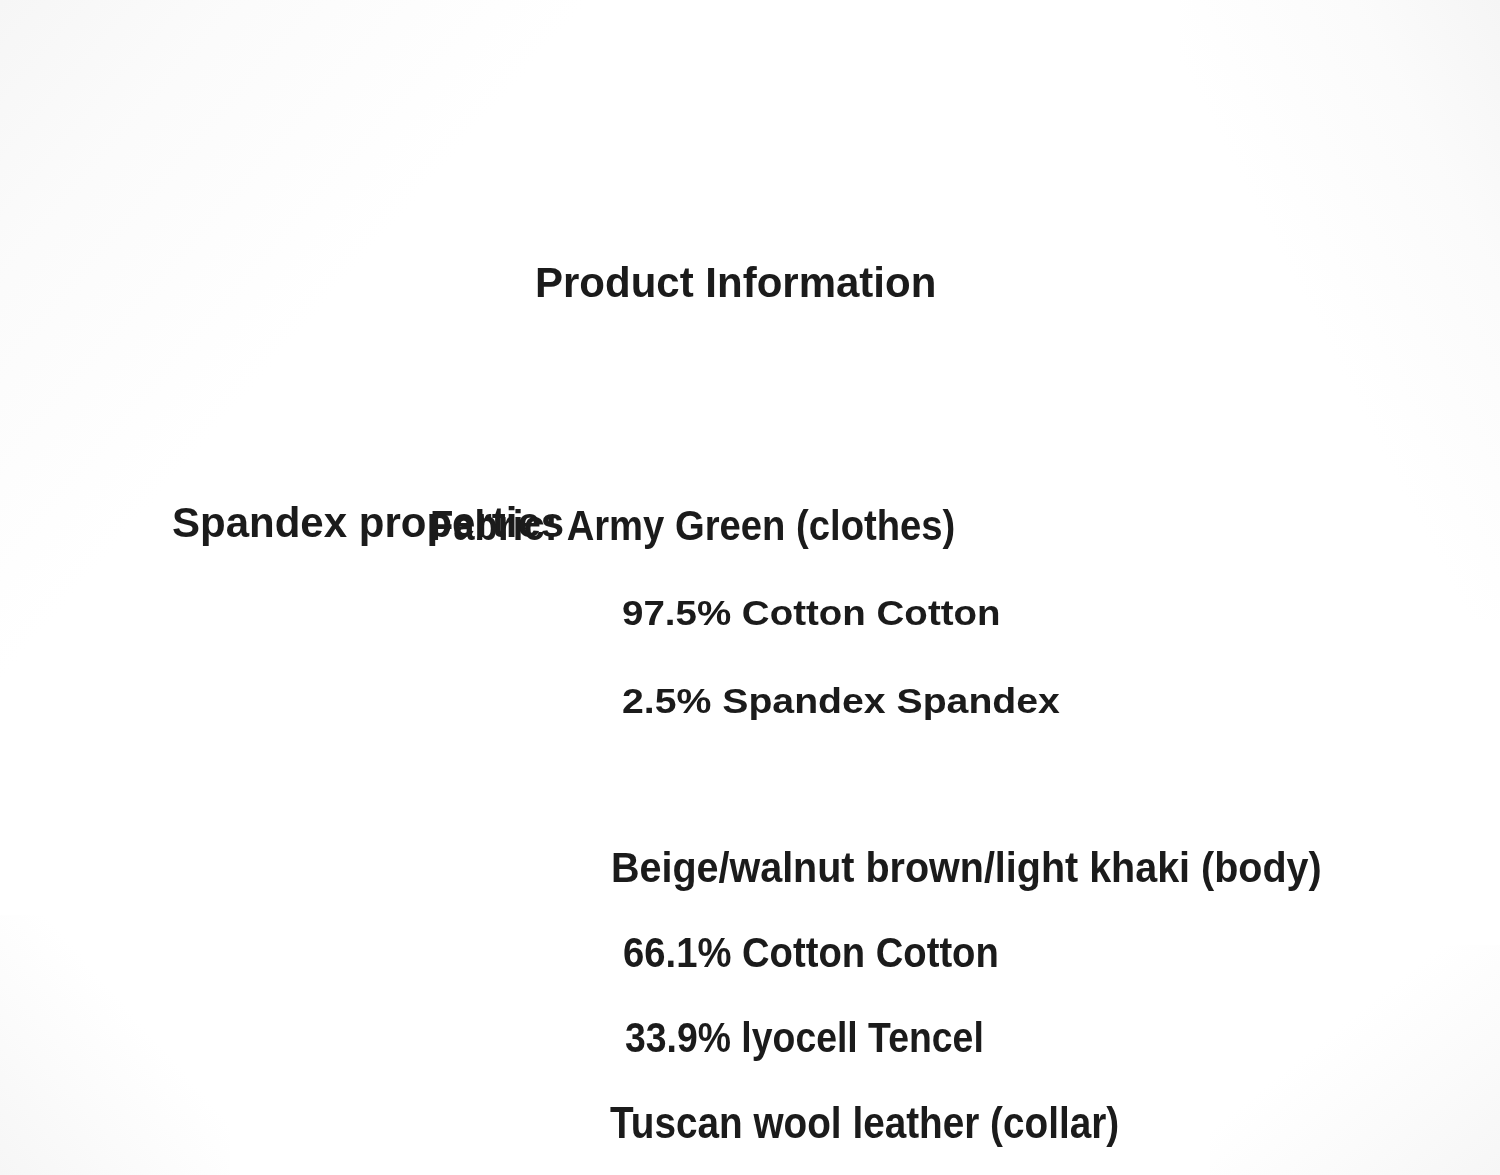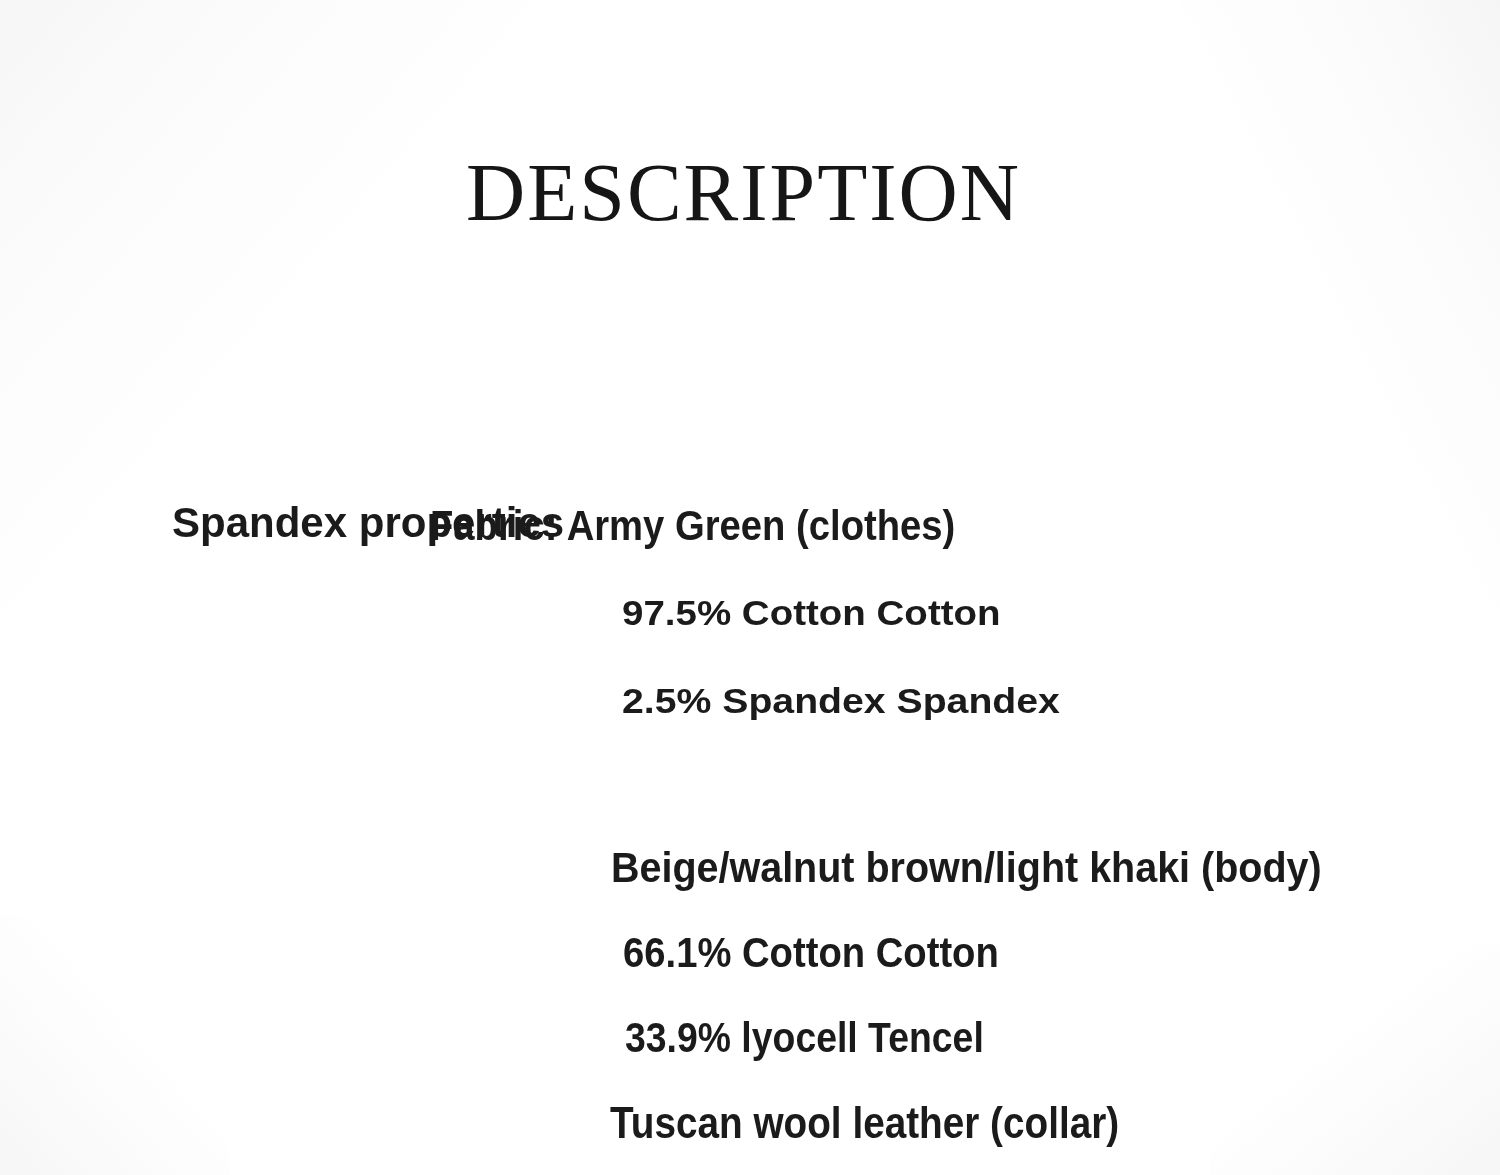--- a/index.html
+++ b/index.html
@@ -53,21 +53,21 @@
 </head>
 <body>
 
 <div class="page">
 
   <div class="shade shade-tl"></div>
   <div class="shade shade-tr"></div>
   <div class="shade shade-bl"></div>
   <div class="shade shade-br"></div>
 
-  <div class="txt title">DESCRIPTION</div>
+  <div class="txt subtitle">Product Information</div>
 
   <div class="txt material-label">Spandex properties</div>
   <div class="txt fabric-heading">Fabric: Army Green (clothes)</div>
 
   <div class="txt f-line1">97.5% Cotton Cotton</div>
   <div class="txt f-line2">2.5% Spandex Spandex</div>
 
   <div class="txt body-heading">Beige/walnut brown/light khaki (body)</div>
 
   <div class="txt b-line1">66.1% Cotton Cotton</div>

